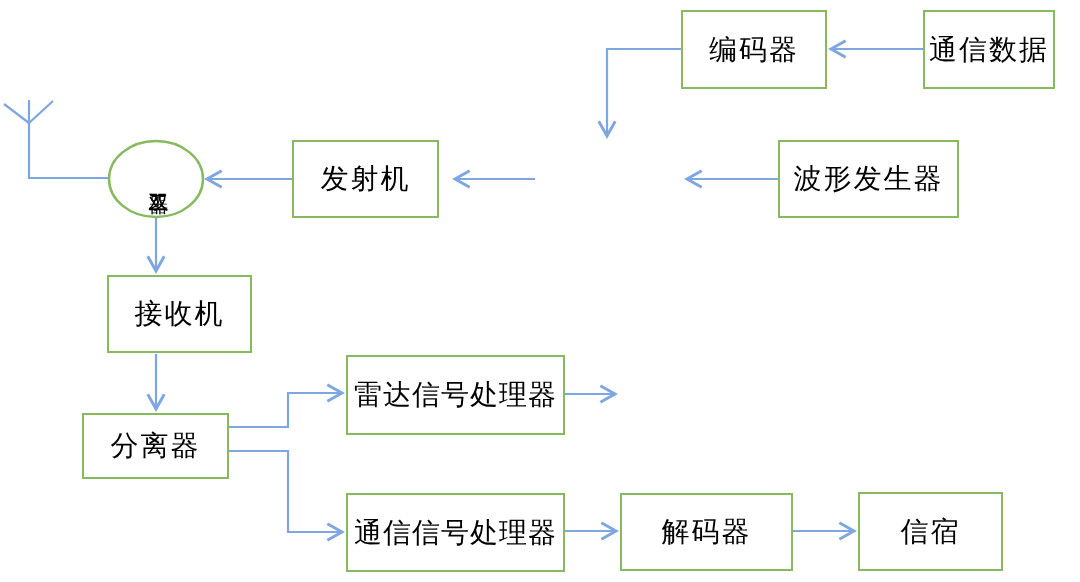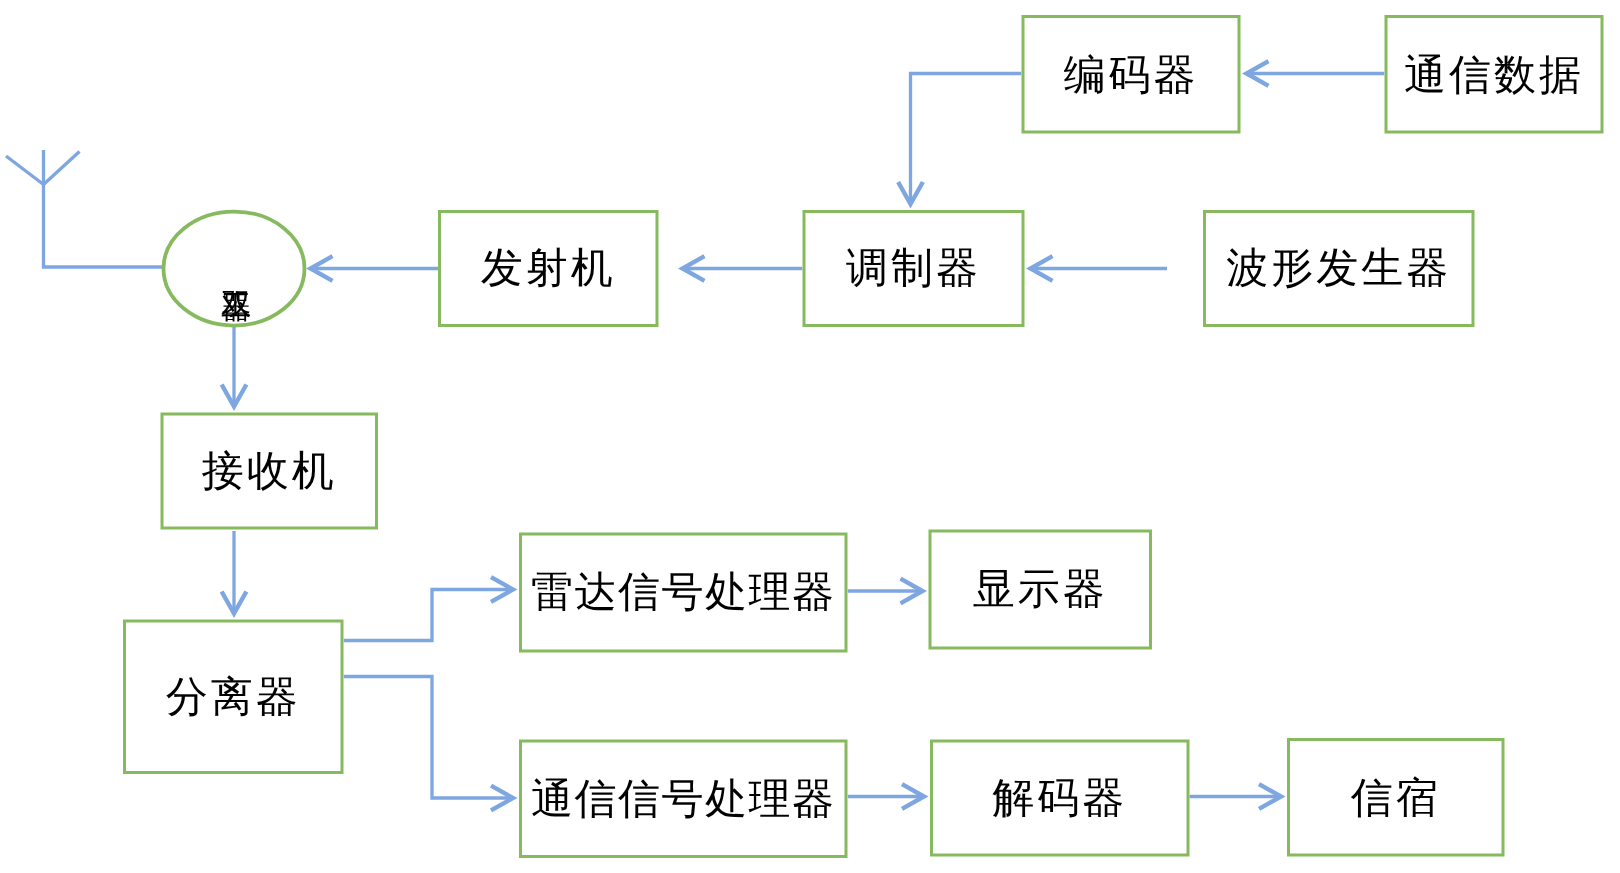--- a/index.html
+++ b/index.html
@@ -1,20 +1,20 @@
 <!DOCTYPE html>
 <html><head>
 <meta charset="utf-8">
 <style>
   html,body{margin:0;padding:0;background:#ffffff;}
   .canvas{
     position:relative;
     width:1080px;height:582px;
     background:#ffffff;
-    font-family:Liberation Serif, serif;
+    font-family:Liberation Mono, monospace;
     overflow:hidden;
   }
   .wires{position:absolute;left:0;top:0;width:1080px;height:582px;}
   .node{
     position:absolute;
     box-sizing:border-box;
     border:2px solid #87b95f;
     background:#ffffff;
     display:flex;align-items:center;justify-content:center;
     font-size:28px;color:#000;
@@ -59,35 +59,33 @@
     <path d="M156,354 V409" fill="none" stroke="#7ea6e0" stroke-width="2.2" marker-end="url(#arr)"></path>
     <path d="M229,427 H288 V393 H342" fill="none" stroke="#7ea6e0" stroke-width="2.2" marker-end="url(#arr)"></path>
     <path d="M229,451 H288 V532 H342" fill="none" stroke="#7ea6e0" stroke-width="2.2" marker-end="url(#arr)"></path>
     <path d="M565,394 H615" fill="none" stroke="#7ea6e0" stroke-width="2.2" marker-end="url(#arr)"></path>
     <path d="M565,531 H616" fill="none" stroke="#7ea6e0" stroke-width="2.2" marker-end="url(#arr)"></path>
     <path d="M767,531 H854" fill="none" stroke="#7ea6e0" stroke-width="2.2" marker-end="url(#arr)"></path>
   </svg>
 
   <div class="node" style="left:681px;top:10px;width:146px;height:79px;">编码器</div>
 
-  <div class="node" style="left:923px;top:10px;width:146px;height:79px;">通信数据</div>
+  <div class="node" style="left:923px;top:10px;width:132px;height:79px;">通信数据</div>
 
   <div class="node" style="left:292px;top:140px;width:147px;height:78px;">发射机</div>
 
-  <div class="node" style="left:535px;top:140px;width:148px;height:78px;">调制器</div>
 
-  <div class="node" style="left:778px;top:140px;width:181px;height:78px;margin-left:24px;">波形发生器</div>
+  <div class="node" style="left:778px;top:140px;width:181px;height:78px;">波形发生器</div>
 
   <div class="node" style="left:83px;top:275px;width:145px;height:78px;margin-left:24px;">接收机</div>
 
-  <div class="node" style="left:82px;top:413px;width:147px;height:103px;">分离器</div>
+  <div class="node" style="left:82px;top:413px;width:147px;height:66px;">分离器</div>
 
   <div class="node" style="left:346px;top:355px;width:219px;height:80px;letter-spacing:1px;">雷达信号处理器</div>
 
-  <div class="node" style="left:619px;top:353px;width:149px;height:80px;">显示器</div>
 
   <div class="node" style="left:346px;top:493px;width:219px;height:79px;letter-spacing:1px;">通信信号处理器</div>
 
   <div class="node" style="left:620px;top:493px;width:173px;height:78px;">解码器</div>
 
   <div class="node" style="left:858px;top:492px;width:145px;height:79px;">信宿</div>
 
   <div class="duplexer-label">双工器</div>
 
 </div>

